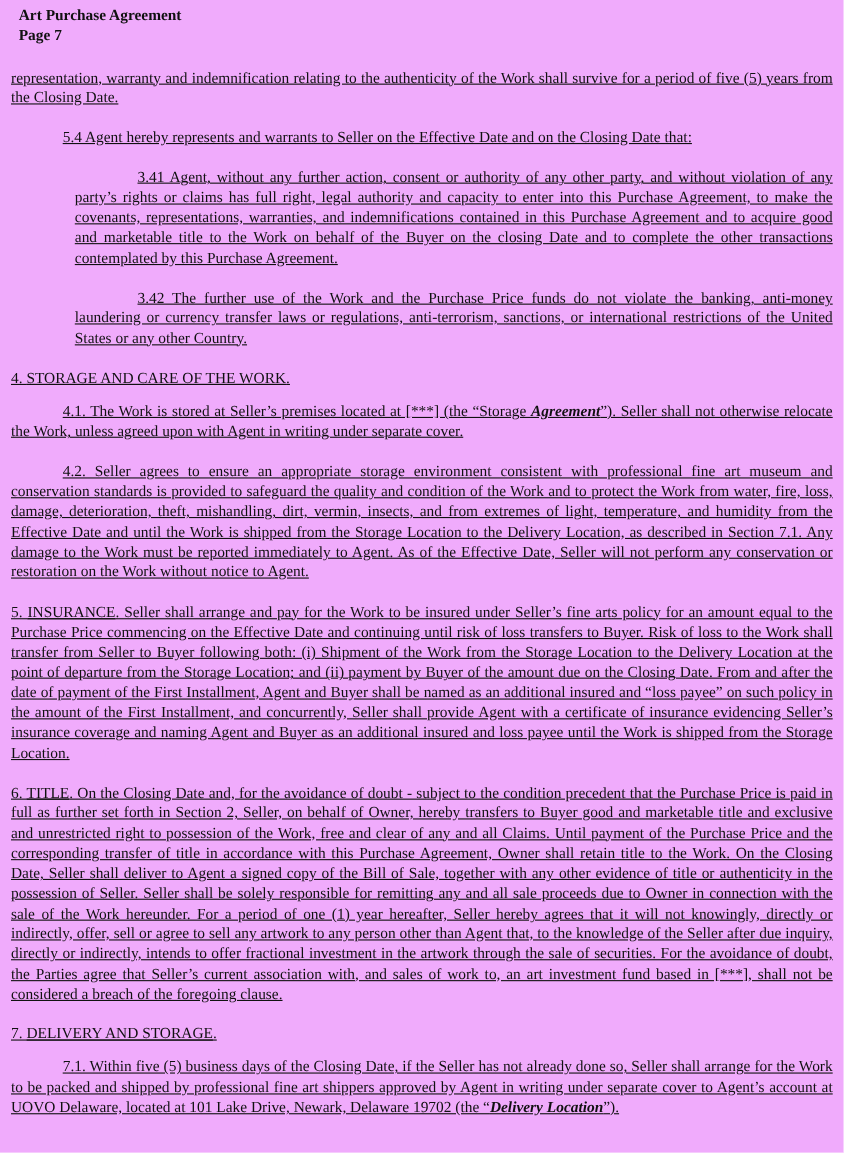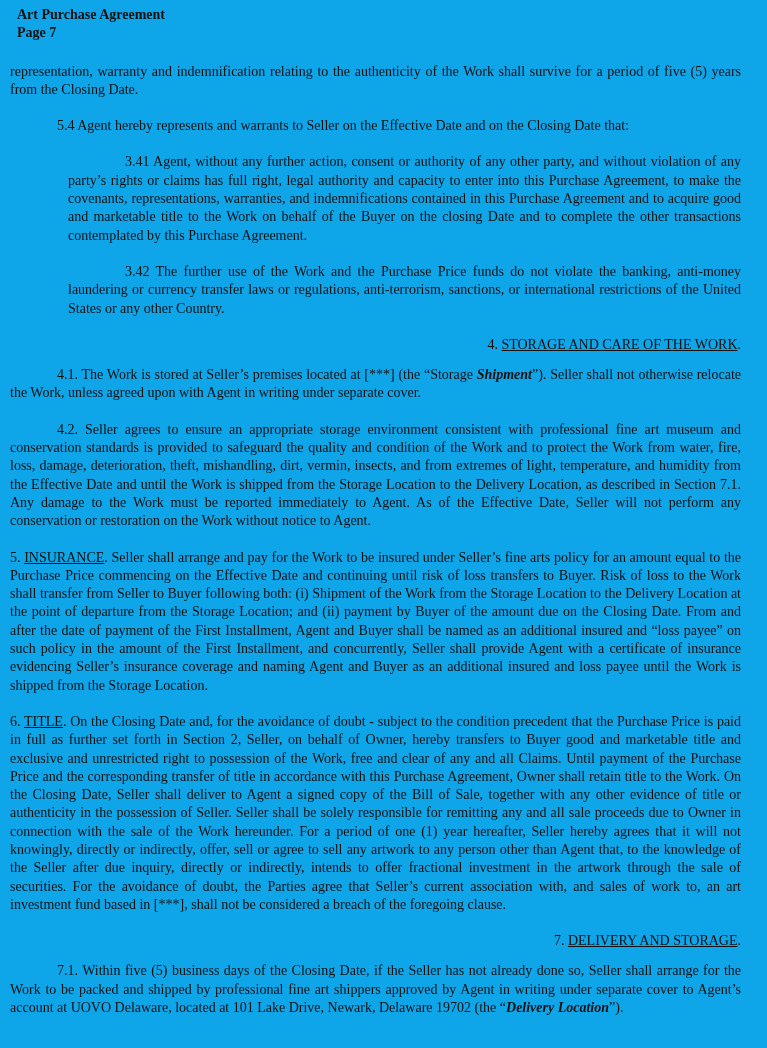--- a/index.html
+++ b/index.html
@@ -7,40 +7,41 @@
     padding: 0;
     background: #ffffff;
   }
   .page {
     position: relative;
     width: 767px;
     height: 1048px;
     box-sizing: border-box;
     padding: 6px 10px 0 10px;
     overflow: hidden;
-    background: #0ea5e9;
+    background: #f0abfc;
     color: #111111;
     font-family: "Liberation Serif", "DejaVu Serif", serif;
     font-size: 14px;
     line-height: 18.3px;
   }
   .doc-header {
     font-weight: bold;
     padding-left: 7px;
     margin-bottom: 20px;
   }
   .doc-header div {
     white-space: nowrap;
   }
   p {
-    margin: 0 16px 18px 0;
+    margin: 0 0 18px 0;
     text-align: justify;
+    text-decoration: underline;
   }
   p.heading {
-    text-align: right;
+    text-align: left;
     margin-bottom: 12px;
   }
   .indent {
     text-indent: 47px;
   }
   .sub {
     margin-left: 58px;
     text-indent: 57px;
   }
   .u {
@@ -64,21 +65,21 @@
   <p>representation, warranty and indemnification relating to the authenticity of the Work shall survive for a period of five (5) years from the Closing Date.</p>
 
   <p class="indent">5.4 Agent hereby represents and warrants to Seller on the Effective Date and on the Closing Date that:</p>
 
   <p class="sub">3.41 Agent, without any further action, consent or authority of any other party, and without violation of any party’s rights or claims has full right, legal authority and capacity to enter into this Purchase Agreement, to make the covenants, representations, warranties, and indemnifications contained in this Purchase Agreement and to acquire good and marketable title to the Work on behalf of the Buyer on the closing Date and to complete the other transactions contemplated by this Purchase Agreement.</p>
 
   <p class="sub">3.42 The further use of the Work and the Purchase Price funds do not violate the banking, anti-money laundering or currency transfer laws or regulations, anti-terrorism, sanctions, or international restrictions of the United States or any other Country.</p>
 
   <p class="heading"><span>4. </span><span class="u">STORAGE AND CARE OF THE WORK</span><span>.</span></p>
 
-  <p class="indent"><span>4.1. The Work is stored at Seller’s premises located at [***] (the “Storage </span><span class="bi">Shipment</span><span>”). Seller shall not otherwise relocate the Work, unless agreed upon with Agent in writing under separate cover.</span></p>
+  <p class="indent"><span>4.1. The Work is stored at Seller’s premises located at [***] (the “Storage </span><span class="bi">Agreement</span><span>”). Seller shall not otherwise relocate the Work, unless agreed upon with Agent in writing under separate cover.</span></p>
 
   <p class="indent">4.2. Seller agrees to ensure an appropriate storage environment consistent with professional fine art museum and conservation standards is provided to safeguard the quality and condition of the Work and to protect the Work from water, fire, loss, damage, deterioration, theft, mishandling, dirt, vermin, insects, and from extremes of light, temperature, and humidity from the Effective Date and until the Work is shipped from the Storage Location to the Delivery Location, as described in Section 7.1. Any damage to the Work must be reported immediately to Agent. As of the Effective Date, Seller will not perform any conservation or restoration on the Work without notice to Agent.</p>
 
   <p><span>5. </span><span class="u">INSURANCE</span><span>. Seller shall arrange and pay for the Work to be insured under Seller’s fine arts policy for an amount equal to the Purchase Price commencing on the Effective Date and continuing until risk of loss transfers to Buyer. Risk of loss to the Work shall transfer from Seller to Buyer following both: (i) Shipment of the Work from the Storage Location to the Delivery Location at the point of departure from the Storage Location; and (ii) payment by Buyer of the amount due on the Closing Date. From and after the date of payment of the First Installment, Agent and Buyer shall be named as an additional insured and “loss payee” on such policy in the amount of the First Installment, and concurrently, Seller shall provide Agent with a certificate of insurance evidencing Seller’s insurance coverage and naming Agent and Buyer as an additional insured and loss payee until the Work is shipped from the Storage Location.</span></p>
 
   <p><span>6. </span><span class="u">TITLE</span><span>. On the Closing Date and, for the avoidance of doubt - subject to the condition precedent that the Purchase Price is paid in full as further set forth in Section 2, Seller, on behalf of Owner, hereby transfers to Buyer good and marketable title and exclusive and unrestricted right to possession of the Work, free and clear of any and all Claims. Until payment of the Purchase Price and the corresponding transfer of title in accordance with this Purchase Agreement, Owner shall retain title to the Work. On the Closing Date, Seller shall deliver to Agent a signed copy of the Bill of Sale, together with any other evidence of title or authenticity in the possession of Seller. Seller shall be solely responsible for remitting any and all sale proceeds due to Owner in connection with the sale of the Work hereunder. For a period of one (1) year hereafter, Seller hereby agrees that it will not knowingly, directly or indirectly, offer, sell or agree to sell any artwork to any person other than Agent that, to the knowledge of the Seller after due inquiry, directly or indirectly, intends to offer fractional investment in the artwork through the sale of securities. For the avoidance of doubt, the Parties agree that Seller’s current association with, and sales of work to, an art investment fund based in [***], shall not be considered a breach of the foregoing clause.</span></p>
 
   <p class="heading"><span>7. </span><span class="u">DELIVERY AND STORAGE</span><span>.</span></p>
 
   <p class="indent"><span>7.1. Within five (5) business days of the Closing Date, if the Seller has not already done so, Seller shall arrange for the Work to be packed and shipped by professional fine art shippers approved by Agent in writing under separate cover to Agent’s account at UOVO Delaware, located at 101 Lake Drive, Newark, Delaware 19702 (the “</span><span class="bi">Delivery Location</span><span>”).</span></p>

